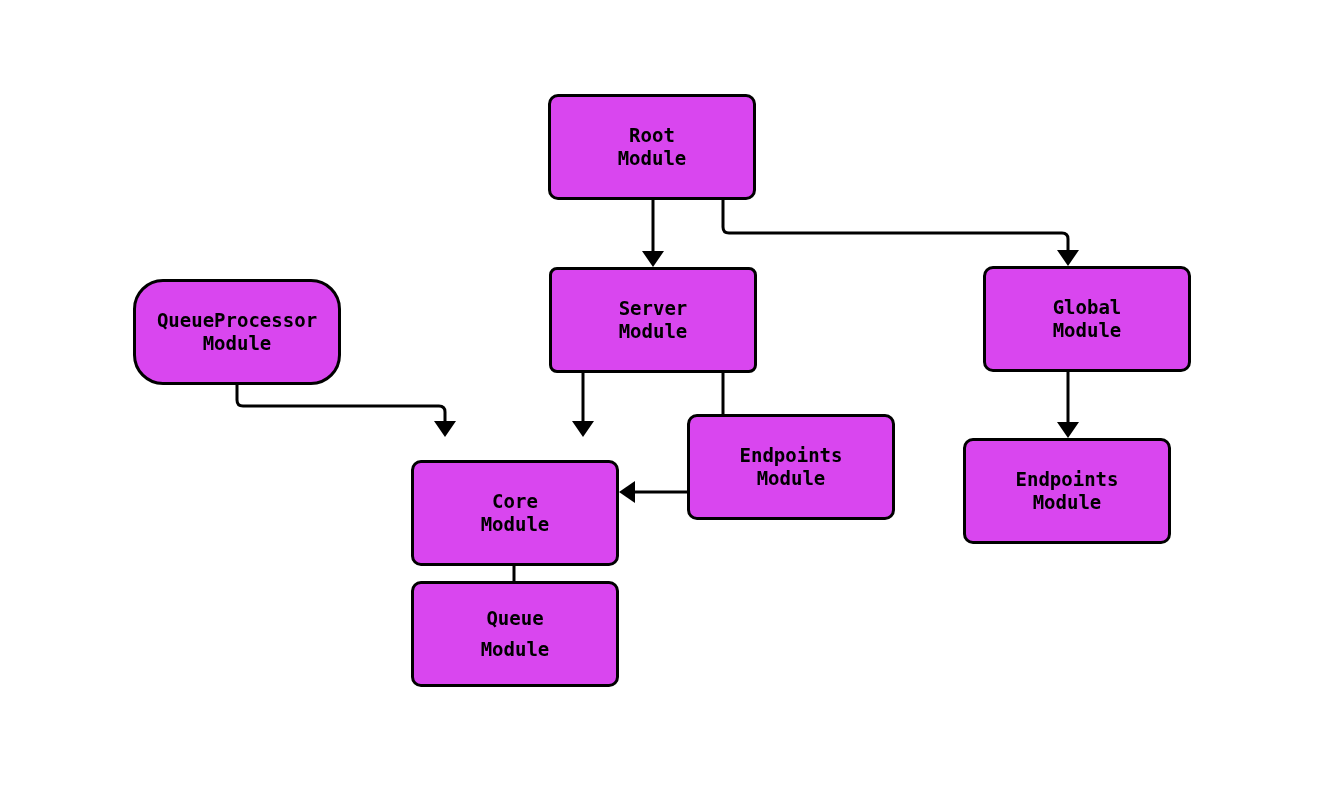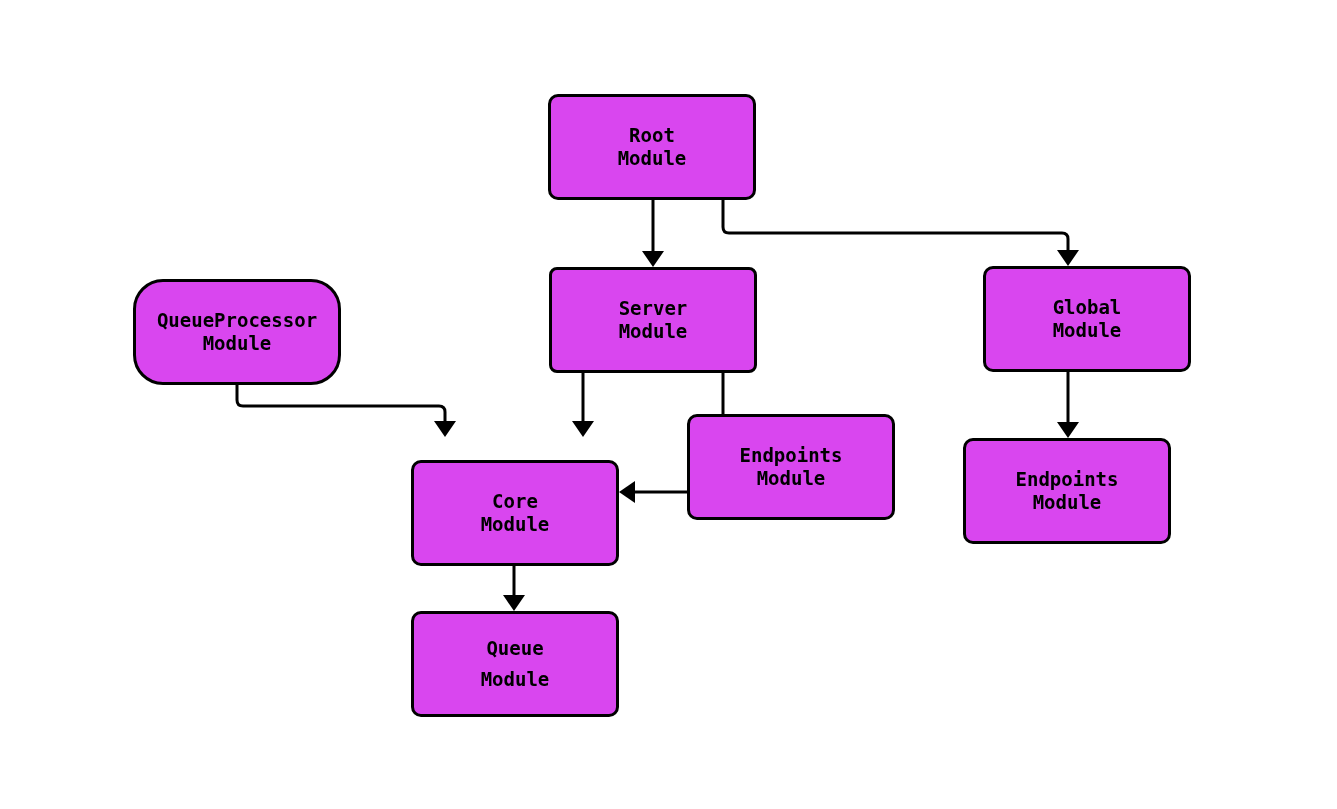--- a/index.html
+++ b/index.html
@@ -130,18 +130,18 @@
   <div class="node" style="left:687px; top:414px;">
     <span>Endpoints</span>
     <span>Module</span>
   </div>
 
   <div class="node" style="left:963px; top:438px;">
     <span>Endpoints</span>
     <span>Module</span>
   </div>
 
-  <div class="node" style="left:411px; top:611px;gap:8px;">
+  <div class="node" style="left:411px; top:581px;gap:8px;">
     <span>Queue</span>
     <span>Module</span>
   </div>
 
 </div>
 
 </body></html>

